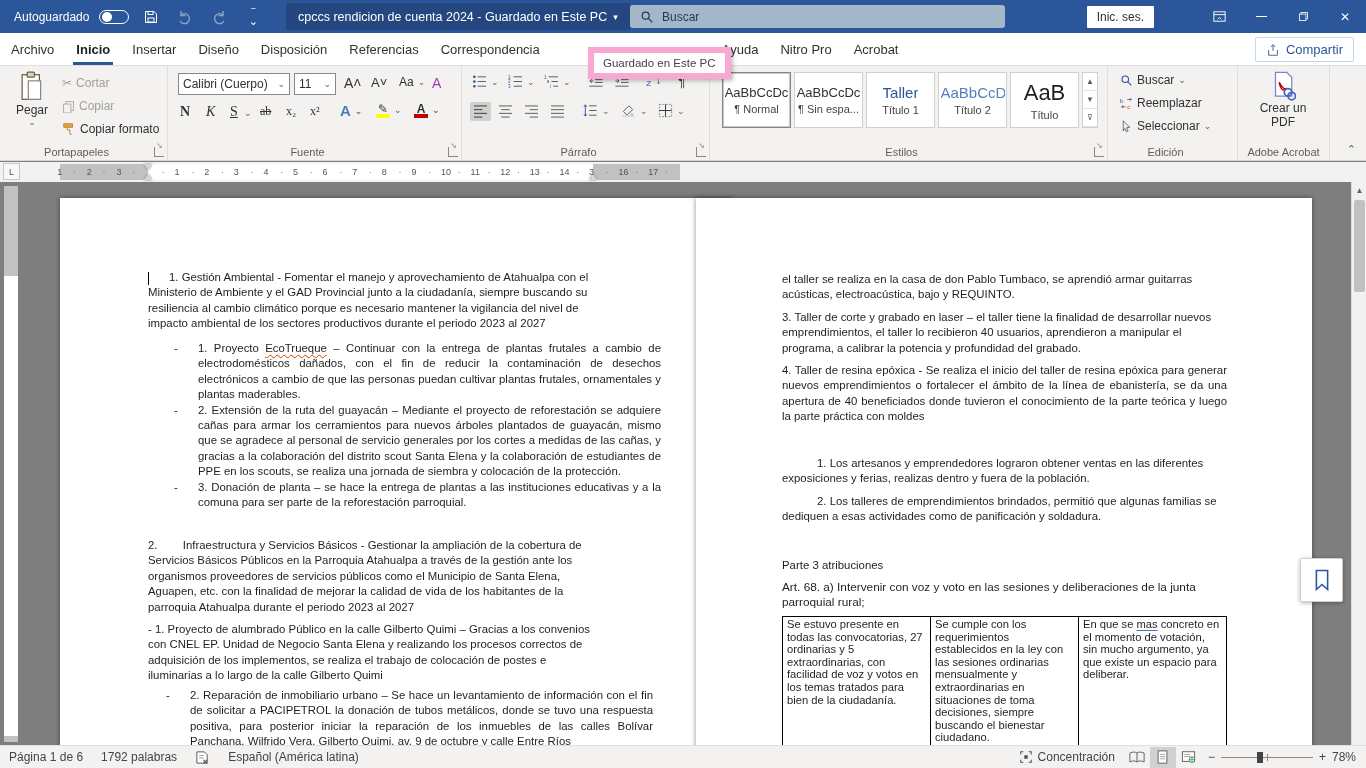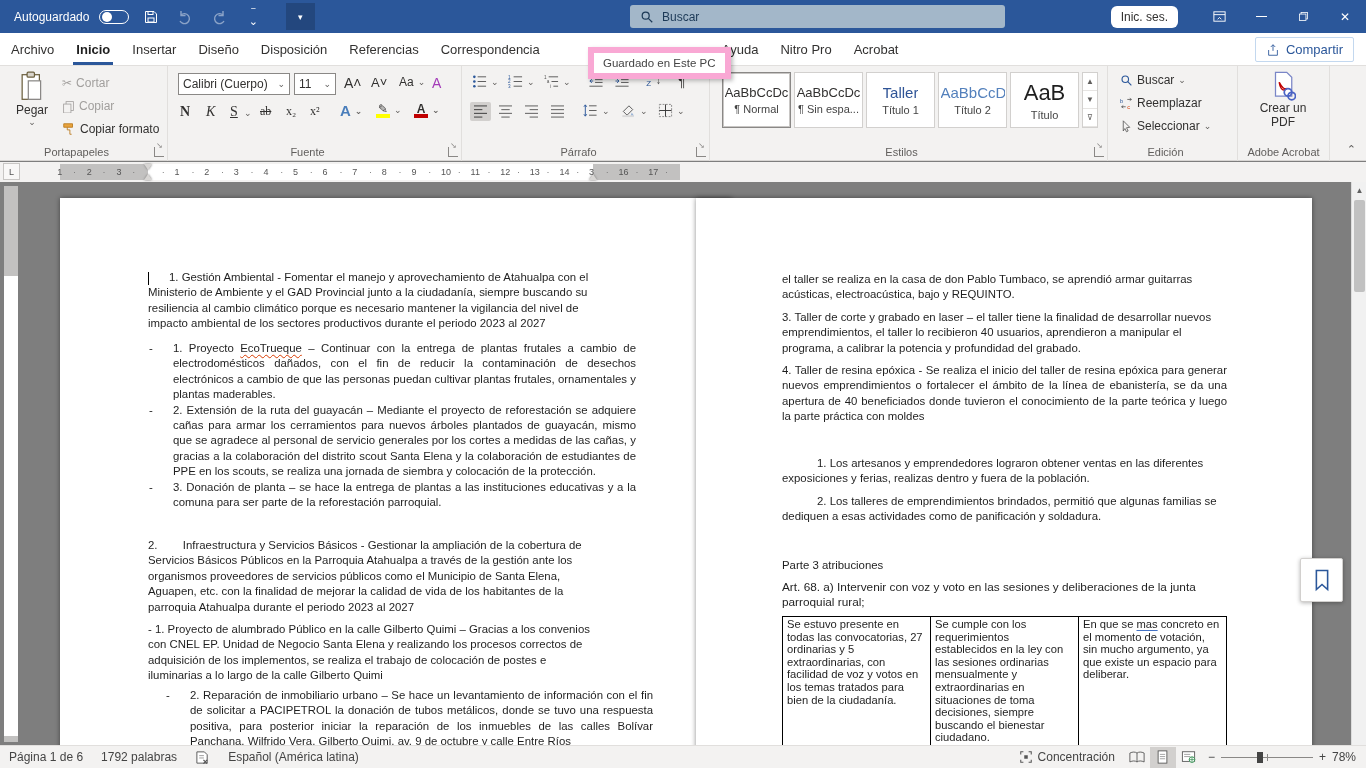--- a/index.html
+++ b/index.html
@@ -14,21 +14,21 @@
   .tb-autosave { font-size:12px; }
   .toggle { width:30px; height:14px; border:1px solid #fff; border-radius:8px; position:relative; }
   .toggle .knob { position:absolute; left:2px; top:1px; width:10px; height:10px; border-radius:50%; background:#fff; }
   .qat-btn { width:24px; height:24px; display:flex; align-items:center; justify-content:center; border-radius:2px; }
   .qat-btn.dim { opacity:.45; }
   .qat-more { font-size:11px; line-height:8px; text-align:center; }
   .tb-title { position:absolute; left:286px; top:3px; height:27px; display:flex; align-items:center; gap:6px; background:rgba(0,0,0,.18); padding:0 12px; font-size:12.5px; white-space:nowrap; }
   .tb-title .caret { font-size:9px; }
   .tb-search { position:absolute; left:630px; top:5px; width:375px; height:23px; background:#a3b7c9; border-radius:3px; display:flex; align-items:center; gap:8px; padding:0 10px; color:#1d3a57; }
   .tb-right { position:absolute; right:0; top:0; height:33px; display:flex; align-items:center; }
-  .signin { background:#fff; color:#323130; font-size:12px; padding:4px 10px; border-radius:6px; margin-right:20px; }
+  .signin { background:#fff; color:#323130; font-size:12px; padding:4px 10px; border-radius:1px; margin-right:44px; }
   .winbtn { width:42px; height:33px; display:flex; align-items:center; justify-content:center; color:#fff; }
   .minbar { display:block; width:11px; height:1px; background:#fff; }
 
   
   .tabsrow { position:absolute; left:0; top:33px; width:1366px; height:33px; background:#fff; display:flex; align-items:stretch; border-bottom:1px solid #e1dfdd; }
   .tab { padding:0 11px; display:flex; align-items:center; font-size:13px; color:#323130; position:relative; white-space:nowrap; }
   .tab.active { color:#1f1f1f; font-weight:bold; }
   .tab.active::after { content:""; position:absolute; left:8px; right:8px; bottom:0; height:3px; background:#2b579a; }
   .tab-spacer { width:160px; }
   .share-btn { position:absolute; right:12px; top:4px; height:25px; display:flex; align-items:center; gap:6px; border:1px solid #c3d8ef; padding:0 10px; color:#2b579a; font-size:13px; border-radius:2px; background:#fff; }
@@ -137,20 +137,21 @@
         <svg class="i" width="16" height="16" viewBox="0 0 16 16">
             <path d="M12 6a5 5 0 1 0 1 6" fill="none" stroke="#fff" stroke-width="1.4"></path>
             <path d="M12 2v4.5H7.5" fill="none" stroke="#fff" stroke-width="1.4"></path>
           </svg>
       </span>
       <span class="qat-btn">
           <span class="qat-more">‾<br>⌄</span>
         </span>
     </div>
     <div class="tb-title">
+      <span>cpccs rendicion de cuenta 2024  -  Guardado en Este PC</span>
       <span class="caret">▾</span>
     </div>
     <div class="tb-search">
       <svg class="i" width="14" height="14" viewBox="0 0 16 16">
           <circle cx="6.5" cy="6.5" r="4" fill="none" stroke="#1d3a57" stroke-width="1.4"></circle>
           <path d="M9.5 9.5L14 14" stroke="#1d3a57" stroke-width="1.4"></path>
         </svg>
       <span>Buscar</span>
     </div>
     <div class="tb-right">
@@ -510,21 +511,21 @@
   </div>
 
   <main class="docarea">
     <div class="vruler">
         <div class="textzone"></div>
       </div>
 
     <div class="page page-left">
       <span class="caret-blink" style="left:88px;top:74px"></span>
       <div class="ptext ind-first" style="left:88px;top:72px;width:447px">1.  Gestión Ambiental - Fomentar el manejo y aprovechamiento de Atahualpa con el Ministerio de Ambiente y el GAD Provincial junto a la ciudadanía, siempre buscando su resiliencia al cambio climático porque es necesario mantener la vigilancia del nivel de impacto ambiental de los sectores productivos durante el periodo 2023 al 2027</div>
-      <div class="ptext" style="left:71px;top:143px;width:505px">
+      <div class="ptext" style="left:96px;top:143px;width:505px">
         <div class="hyph-item"><span>1. Proyecto </span><span class="sq-red">EcoTrueque</span><span> – Continuar con la entrega de plantas frutales a cambio de electrodomésticos dañados, con el fin de reducir la contaminación de desechos electrónicos a cambio de que las personas puedan cultivar plantas frutales, ornamentales y plantas maderables.</span></div>
         <div class="hyph-item">2. Extensión de la ruta del guayacán – Mediante el proyecto de reforestación se adquiere cañas para armar los cerramientos para nuevos árboles plantados de guayacán, mismo que se agradece al personal de servicio generales por los cortes a medidas de las cañas, y gracias a la colaboración del distrito scout Santa Elena y la colaboración de estudiantes de PPE en los scouts, se realiza una jornada de siembra y colocación de la protección.</div>
         <div class="hyph-item">3. Donación de planta – se hace la entrega de plantas a las instituciones educativas y a la comuna para ser parte de la reforestación parroquial.</div>
       </div>
       <div class="ptext prewrap" style="left:88px;top:340px;width:447px">2.        Infraestructura y Servicios Básicos - Gestionar la ampliación de la cobertura de Servicios Básicos Públicos en la Parroquia Atahualpa a través de la gestión ante los organismos proveedores de servicios públicos como el Municipio de Santa Elena, Aguapen, etc. con la finalidad de mejorar la calidad de vida de los habitantes de la parroquia Atahualpa durante el periodo 2023 al 2027</div>
       <div class="ptext" style="left:88px;top:424px;width:452px">- 1. Proyecto de alumbrado Público en la calle Gilberto Quimi – Gracias a los convenios con CNEL EP. Unidad de Negocio Santa Elena y realizando los procesos correctos de adquisición de los implementos, se realiza el trabajo de colocación de postes e iluminarias a lo largo de la calle Gilberto Quimi</div>
       <div class="ptext" style="left:88px;top:490px;width:505px">
         <div class="hyph-item">2. Reparación de inmobiliario urbano – Se hace un levantamiento de información con el fin de solicitar a PACIPETROL la donación de tubos metálicos, donde se tuvo una respuesta positiva, para posterior iniciar la reparación de los inmuebles de las calles Bolívar Panchana, Wilfrido Vera, Gilberto Quimi, av. 9 de octubre y calle Entre Ríos</div>
       </div>
     </div>

